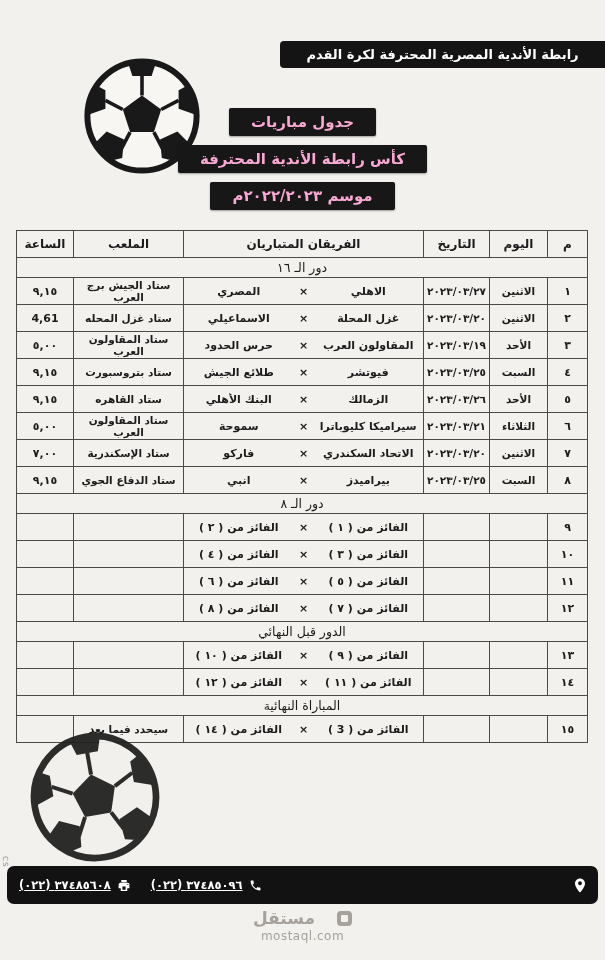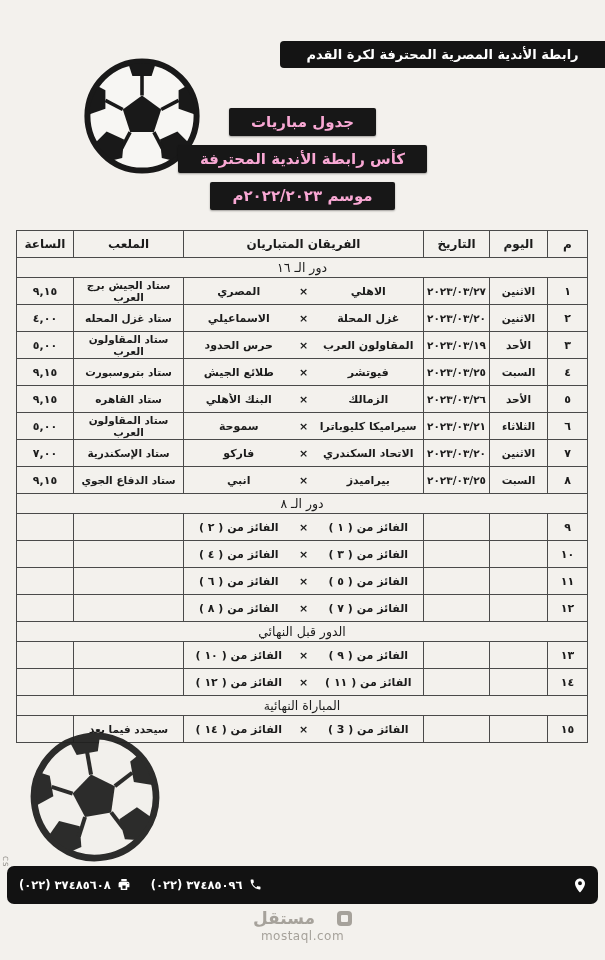--- a/index.html
+++ b/index.html
@@ -51,21 +51,21 @@
   .vs{width:24px;flex:0 0 24px;text-align:center;font-size:11px;}
 
   
   .footer{
     position:absolute;top:866px;left:7px;right:7px;height:38px;
     background:#121212;border-radius:7px;color:#fff;
     display:flex;align-items:center;justify-content:space-between;
     padding:0 12px;box-sizing:border-box;
     font-size:11.5px;font-weight:bold;z-index:7;
   }
-  .f-group{display:flex;align-items:flex-start;gap:6px;white-space:nowrap;}
+  .f-group{display:flex;align-items:flex-end;gap:6px;white-space:nowrap;text-decoration:underline;}
   .f-contacts{display:flex;align-items:center;gap:20px;}
   .f-num{direction:ltr;unicode-bidi:isolate;}
 
   
   .mostaql{position:absolute;top:908px;left:0;right:0;text-align:center;color:#a6a29b;z-index:2;}
   .m-row{display:flex;align-items:center;justify-content:center;gap:22px;font-size:17px;font-weight:bold;}
   .m-icon{display:inline-block;width:15px;height:15px;background:#a6a29b;border-radius:4px;position:relative;}
   .m-icon::after{content:"";position:absolute;left:4px;top:4px;width:7px;height:7px;background:#f3f1ed;border-radius:1px;}
   .m-domain{font-size:12px;letter-spacing:.5px;margin-top:1px;direction:ltr;}
 
@@ -154,21 +154,21 @@
           <td class="day-cell">الاثنين</td>
           <td class="date-cell">٢٠٢٣/٠٣/٢٠</td>
           <td class="teams-cell">
             <div class="teams-inner">
               <span class="team team-right">غزل المحلة</span>
               <span class="vs">×</span>
               <span class="team team-left">الاسماعيلي</span>
             </div>
           </td>
           <td class="stadium-cell">ستاد غزل المحله</td>
-          <td class="time-cell">٤,٠٠</td>
+          <td class="time-cell">4,61</td>
         </tr>
         <tr class="data-row">
           <td class="num-cell">٣</td>
           <td class="day-cell">الأحد</td>
           <td class="date-cell">٢٠٢٣/٠٣/١٩</td>
           <td class="teams-cell">
             <div class="teams-inner">
               <span class="team team-right">المقاولون العرب</span>
               <span class="vs">×</span>
               <span class="team team-left">حرس الحدود</span>

